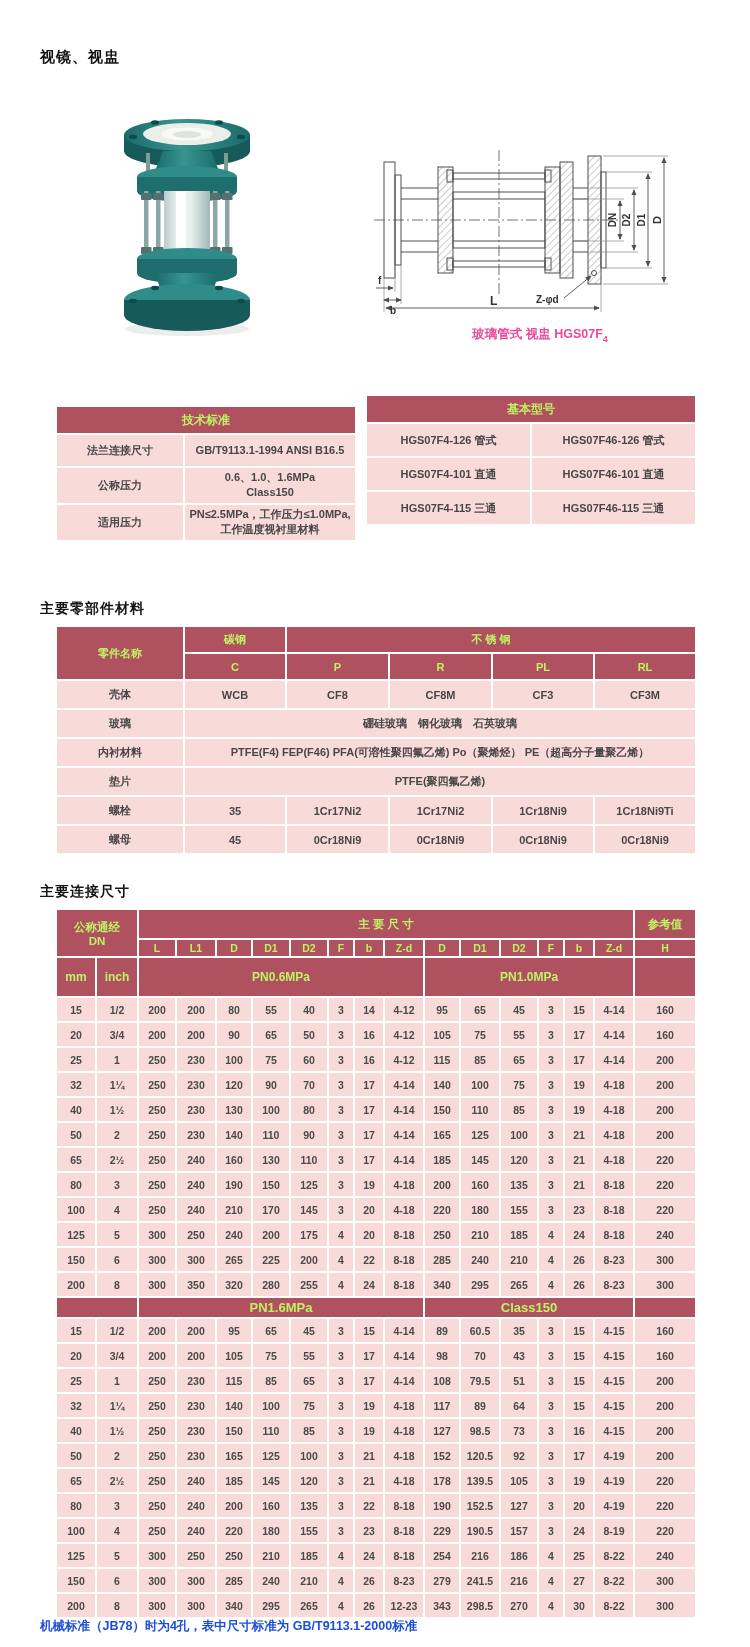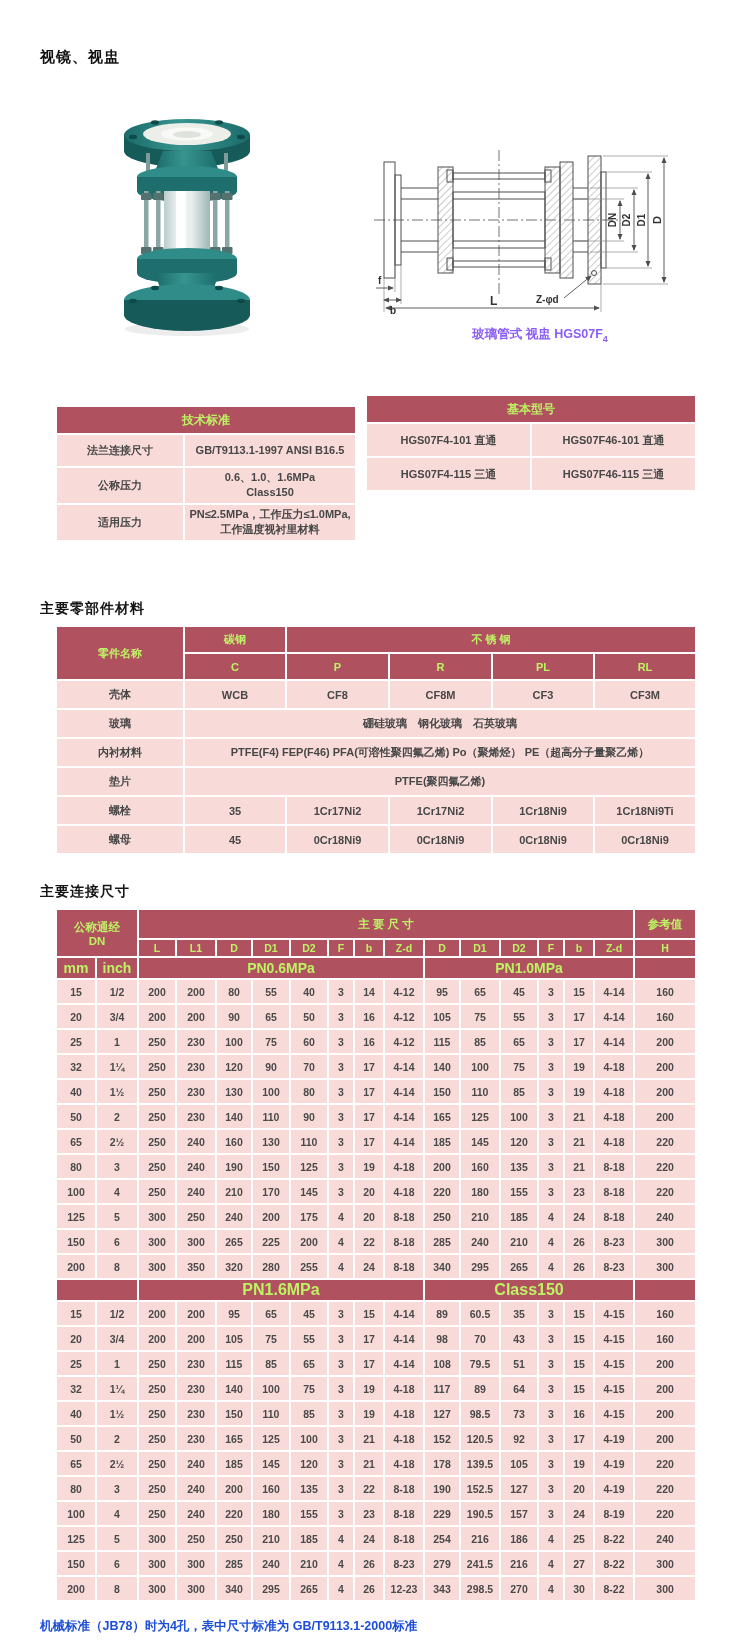--- a/index.html
+++ b/index.html
@@ -1,37 +1,37 @@
 <!DOCTYPE html>
 <html><head>
 <meta charset="utf-8">
 <style>
   html,body{margin:0;padding:0;background:#fff;}
   body{font-family:"Liberation Sans","DejaVu Sans",sans-serif;}
   .page{position:relative;width:750px;height:1647px;background:#fff;overflow:hidden;margin-top:22px;}
   .page-title{position:absolute;left:40px;top:26px;font-size:15px;font-weight:bold;color:#111;letter-spacing:1px;}
   .sec-title{position:absolute;left:40px;font-size:14px;font-weight:bold;color:#151515;letter-spacing:1px;}
-  .caption{position:absolute;left:390px;top:304px;width:300px;text-align:center;font-size:12.5px;font-weight:bold;color:#8b5cf6;}
+  .caption{position:absolute;left:390px;top:304px;width:300px;text-align:center;font-size:12.5px;font-weight:bold;color:#ec4899;}
   .caption sub{font-size:9px;}
   .footnote{position:absolute;left:40px;top:1596px;font-size:12.5px;font-weight:bold;color:#1d4ed8;}
   table.t{position:absolute;border-collapse:collapse;table-layout:fixed;}
   table.t th,table.t td{border:2px solid #fff;text-align:center;vertical-align:middle;
     font-size:11px;font-weight:bold;padding:2px 1px;overflow:hidden;}
   .red{background:#b0515f;color:#bef264;}
   .pink{background:#f8dbd9;color:#474747;}
   .tech td.val div{line-height:1.4;}
   .tech tbody td{height:27px;}
   .model tbody td{height:28px;}
   .mat thead th{height:21px;}
   .mat tbody td{height:23px;font-size:11px;}
   .dims thead tr.r1 th{height:24px;font-size:11.5px;}
   .dims thead tr.letters th{height:14px;font-size:10.5px;padding:1px 0;}
-  .dims thead tr.units th{height:18px;font-size:14px;padding:1px 0;}
+  .dims thead tr.units th{height:18px;font-size:12px;padding:10px 0;}
   .dims tbody td{height:21px;font-size:10.5px;padding:1px 0;color:#4a4a4a;}
-  .dims tbody th{height:17px;font-size:16px;padding:1px 0;}
+  .dims tbody th{height:17px;font-size:13px;padding:1px 0;}
   svg text{font-family:"Liberation Sans","DejaVu Sans",sans-serif;}
 </style>
 </head>
 <body>
 
 <div class="page">
 
   <div class="page-title">视镜、视盅</div>
 
   <svg style="position:absolute;left:100px;top:85px;" width="175" height="235" viewBox="0 0 175 235">
@@ -188,21 +188,21 @@
       </colgroup>
     <thead>
       <tr>
         <th colspan="2" class="red" style="height:22px;font-size:12px;">技术标准</th>
       </tr>
     </thead>
     <tbody id="tech-body">
         <tr>
           <td class="pink lbl">法兰连接尺寸</td>
           <td class="pink val">
-            <div>GB/T9113.1-1997  ANSI  B16.5</div>
+            <div>GB/T9113.1-1994  ANSI  B16.5</div>
           </td>
         </tr>
         <tr>
           <td class="pink lbl">公称压力</td>
           <td class="pink val">
             <div>0.6、1.0、1.6MPa</div>
             <div>Class150</div>
           </td>
         </tr>
         <tr>
@@ -219,20 +219,24 @@
     <colgroup>
         <col style="width:165px">
         <col style="width:165px">
       </colgroup>
     <thead>
       <tr>
         <th colspan="2" class="red" style="height:22px;font-size:12px;">基本型号</th>
       </tr>
     </thead>
     <tbody id="model-body">
+        <tr>
+          <td class="pink">HGS07F4-126 管式</td>
+          <td class="pink">HGS07F46-126 管式</td>
+        </tr>
         <tr>
           <td class="pink">HGS07F4-101 直通</td>
           <td class="pink">HGS07F46-101 直通</td>
         </tr>
         <tr>
           <td class="pink">HGS07F4-115 三通</td>
           <td class="pink">HGS07F46-115 三通</td>
         </tr>
       </tbody>
   </table>

